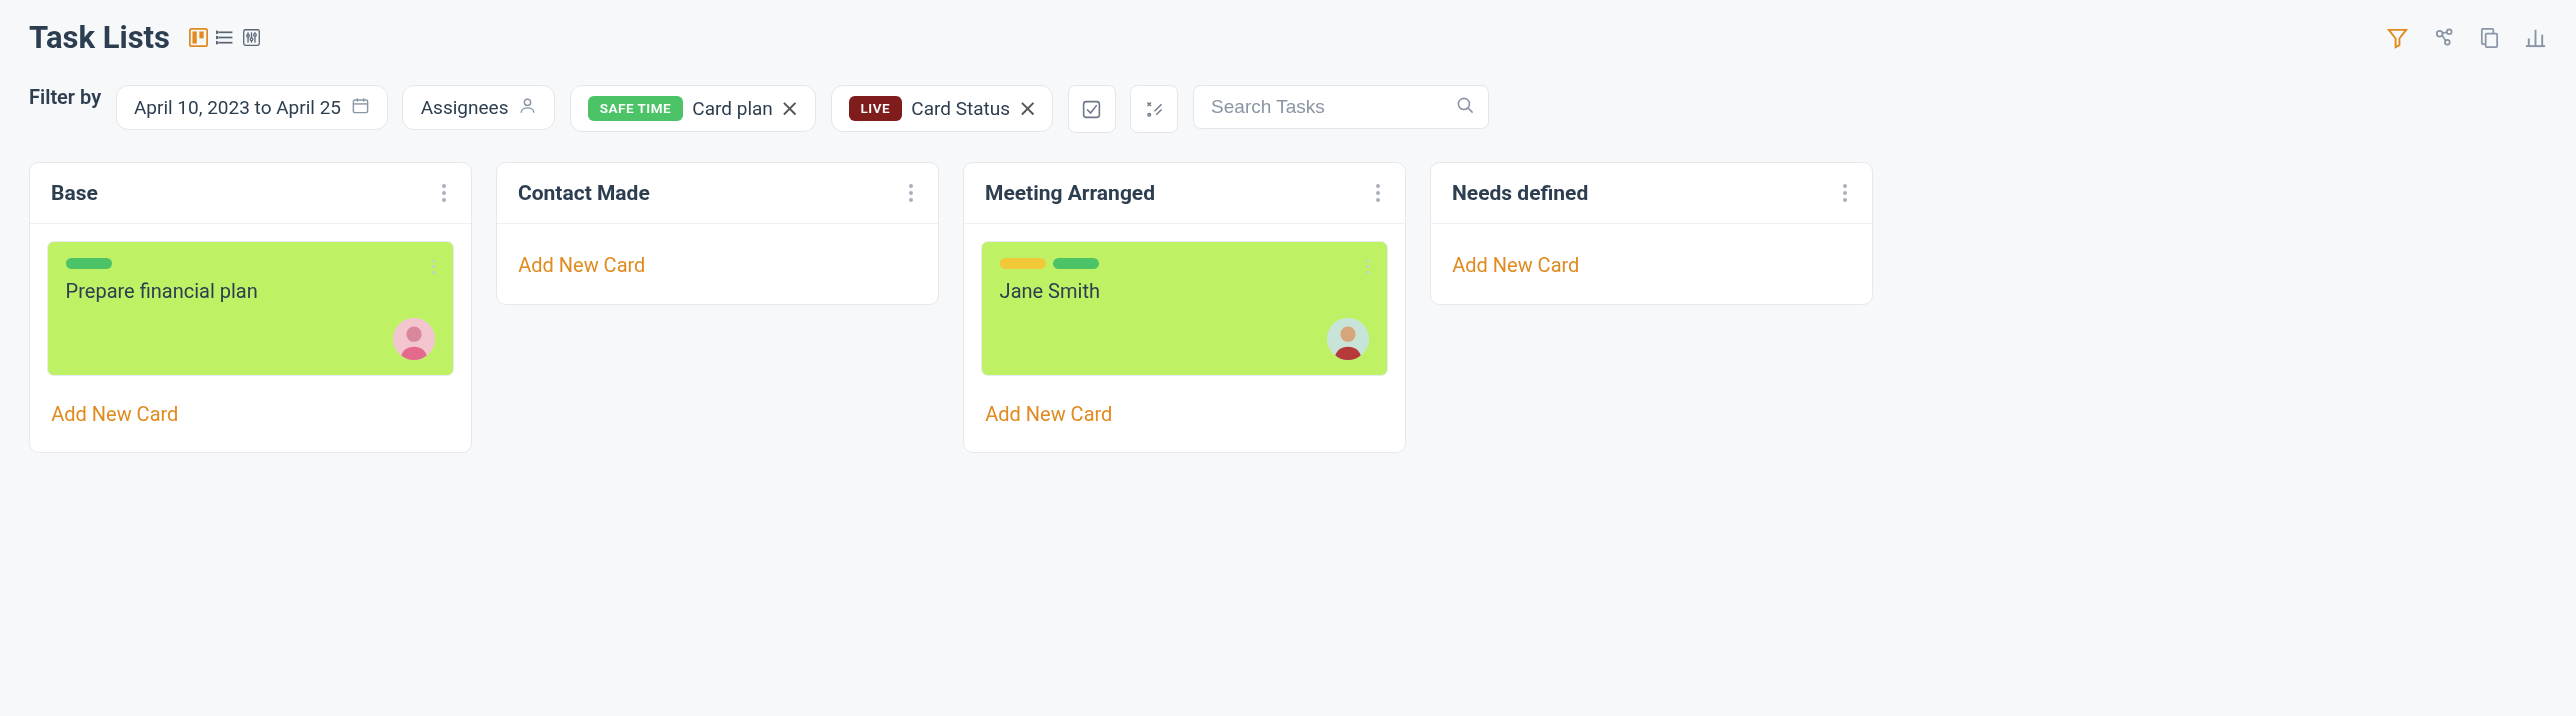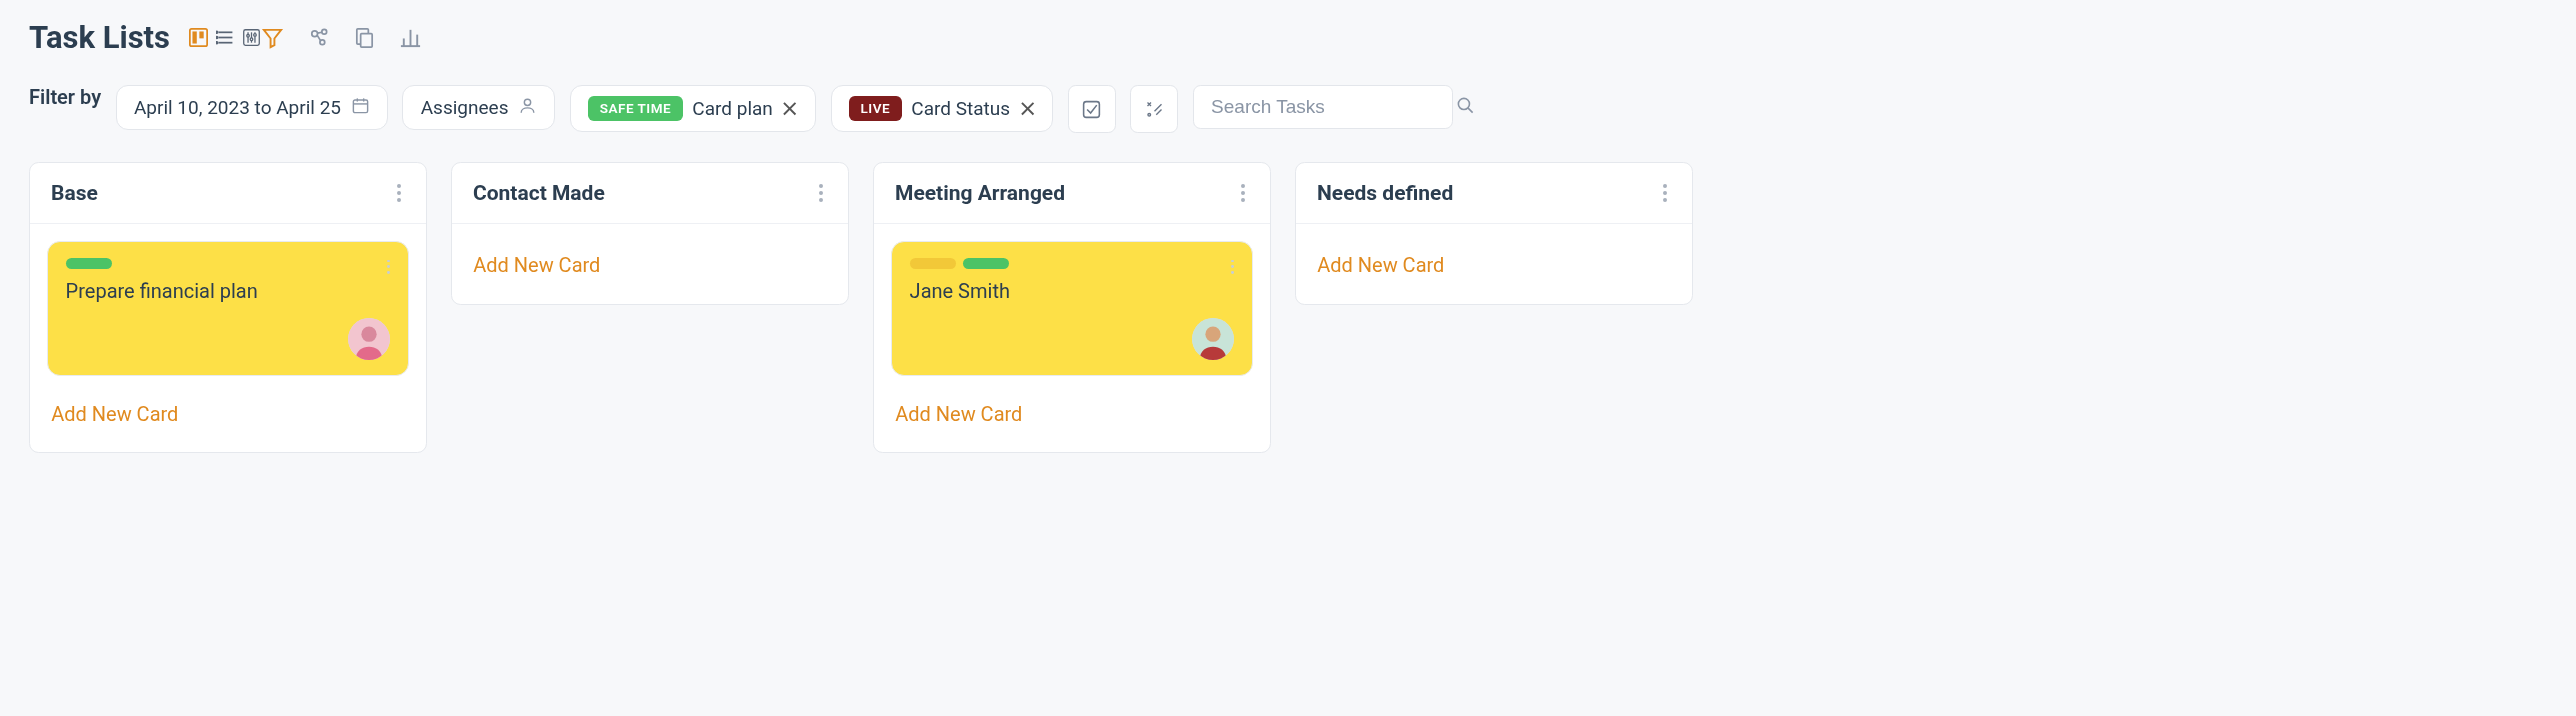--- a/index.html
+++ b/index.html
@@ -9,20 +9,21 @@
     }
     body {
       font-family: -apple-system, BlinkMacSystemFont, "Segoe UI", Roboto, Helvetica, Arial, sans-serif;
       background: #f7f8fa;
       color: #2c3e50;
       padding: 19px 29px;
     }
     .header-row {
       display: flex;
       align-items: center;
+      justify-content: space-between;
       margin-bottom: 29px;
     }
     .header-left {
       display: flex;
       align-items: center;
       gap: 19px;
     }
     .page-title {
       font-size: 31px;
       font-weight: 700;
@@ -109,21 +110,21 @@
       cursor: pointer;
       color: #6b7788;
     }
     .search-bar {
       display: flex;
       align-items: center;
       background: #fff;
       border: 1px solid #e3e6eb;
       border-radius: 7.7px;
       padding: 9.6px 17.3px;
-      width: 260px;
+      width: 296px;
       justify-content: space-between;
     }
     .search-bar input {
       border: none;
       outline: none;
       font-size: 19px;
       color: #2c3e50;
       flex: 1;
       background: transparent;
     }
@@ -132,21 +133,21 @@
     }
     .board {
       display: flex;
       gap: 24px;
       align-items: flex-start;
     }
     .column {
       background: #fff;
       border: 1px solid #e5e8ed;
       border-radius: 9.6px;
-      width: 398px;
+      width: 443px;
       flex-shrink: 0;
     }
     .column-header {
       display: flex;
       align-items: center;
       justify-content: space-between;
       padding: 17.3px 21px;
       border-bottom: 1px solid #eef0f4;
     }
     .column-title {
@@ -164,23 +165,23 @@
     .column-menu span {
       width: 3.9px;
       height: 3.9px;
       border-radius: 50%;
       background: #a9b1bd;
     }
     .column-body {
       padding: 17.3px 17.3px 9.6px 17.3px;
     }
     .card {
-      background: #fde047;
+      background: #bef264;
       border: 1px solid #e8ebef;
-      border-radius: 13px;
+      border-radius: 7px;
       padding: 15.4px 17.3px;
       margin-bottom: 13.5px;
       position: relative;
     }
     .card-labels {
       display: flex;
       gap: 7.7px;
       margin-bottom: 9.6px;
     }
     .card-label {

